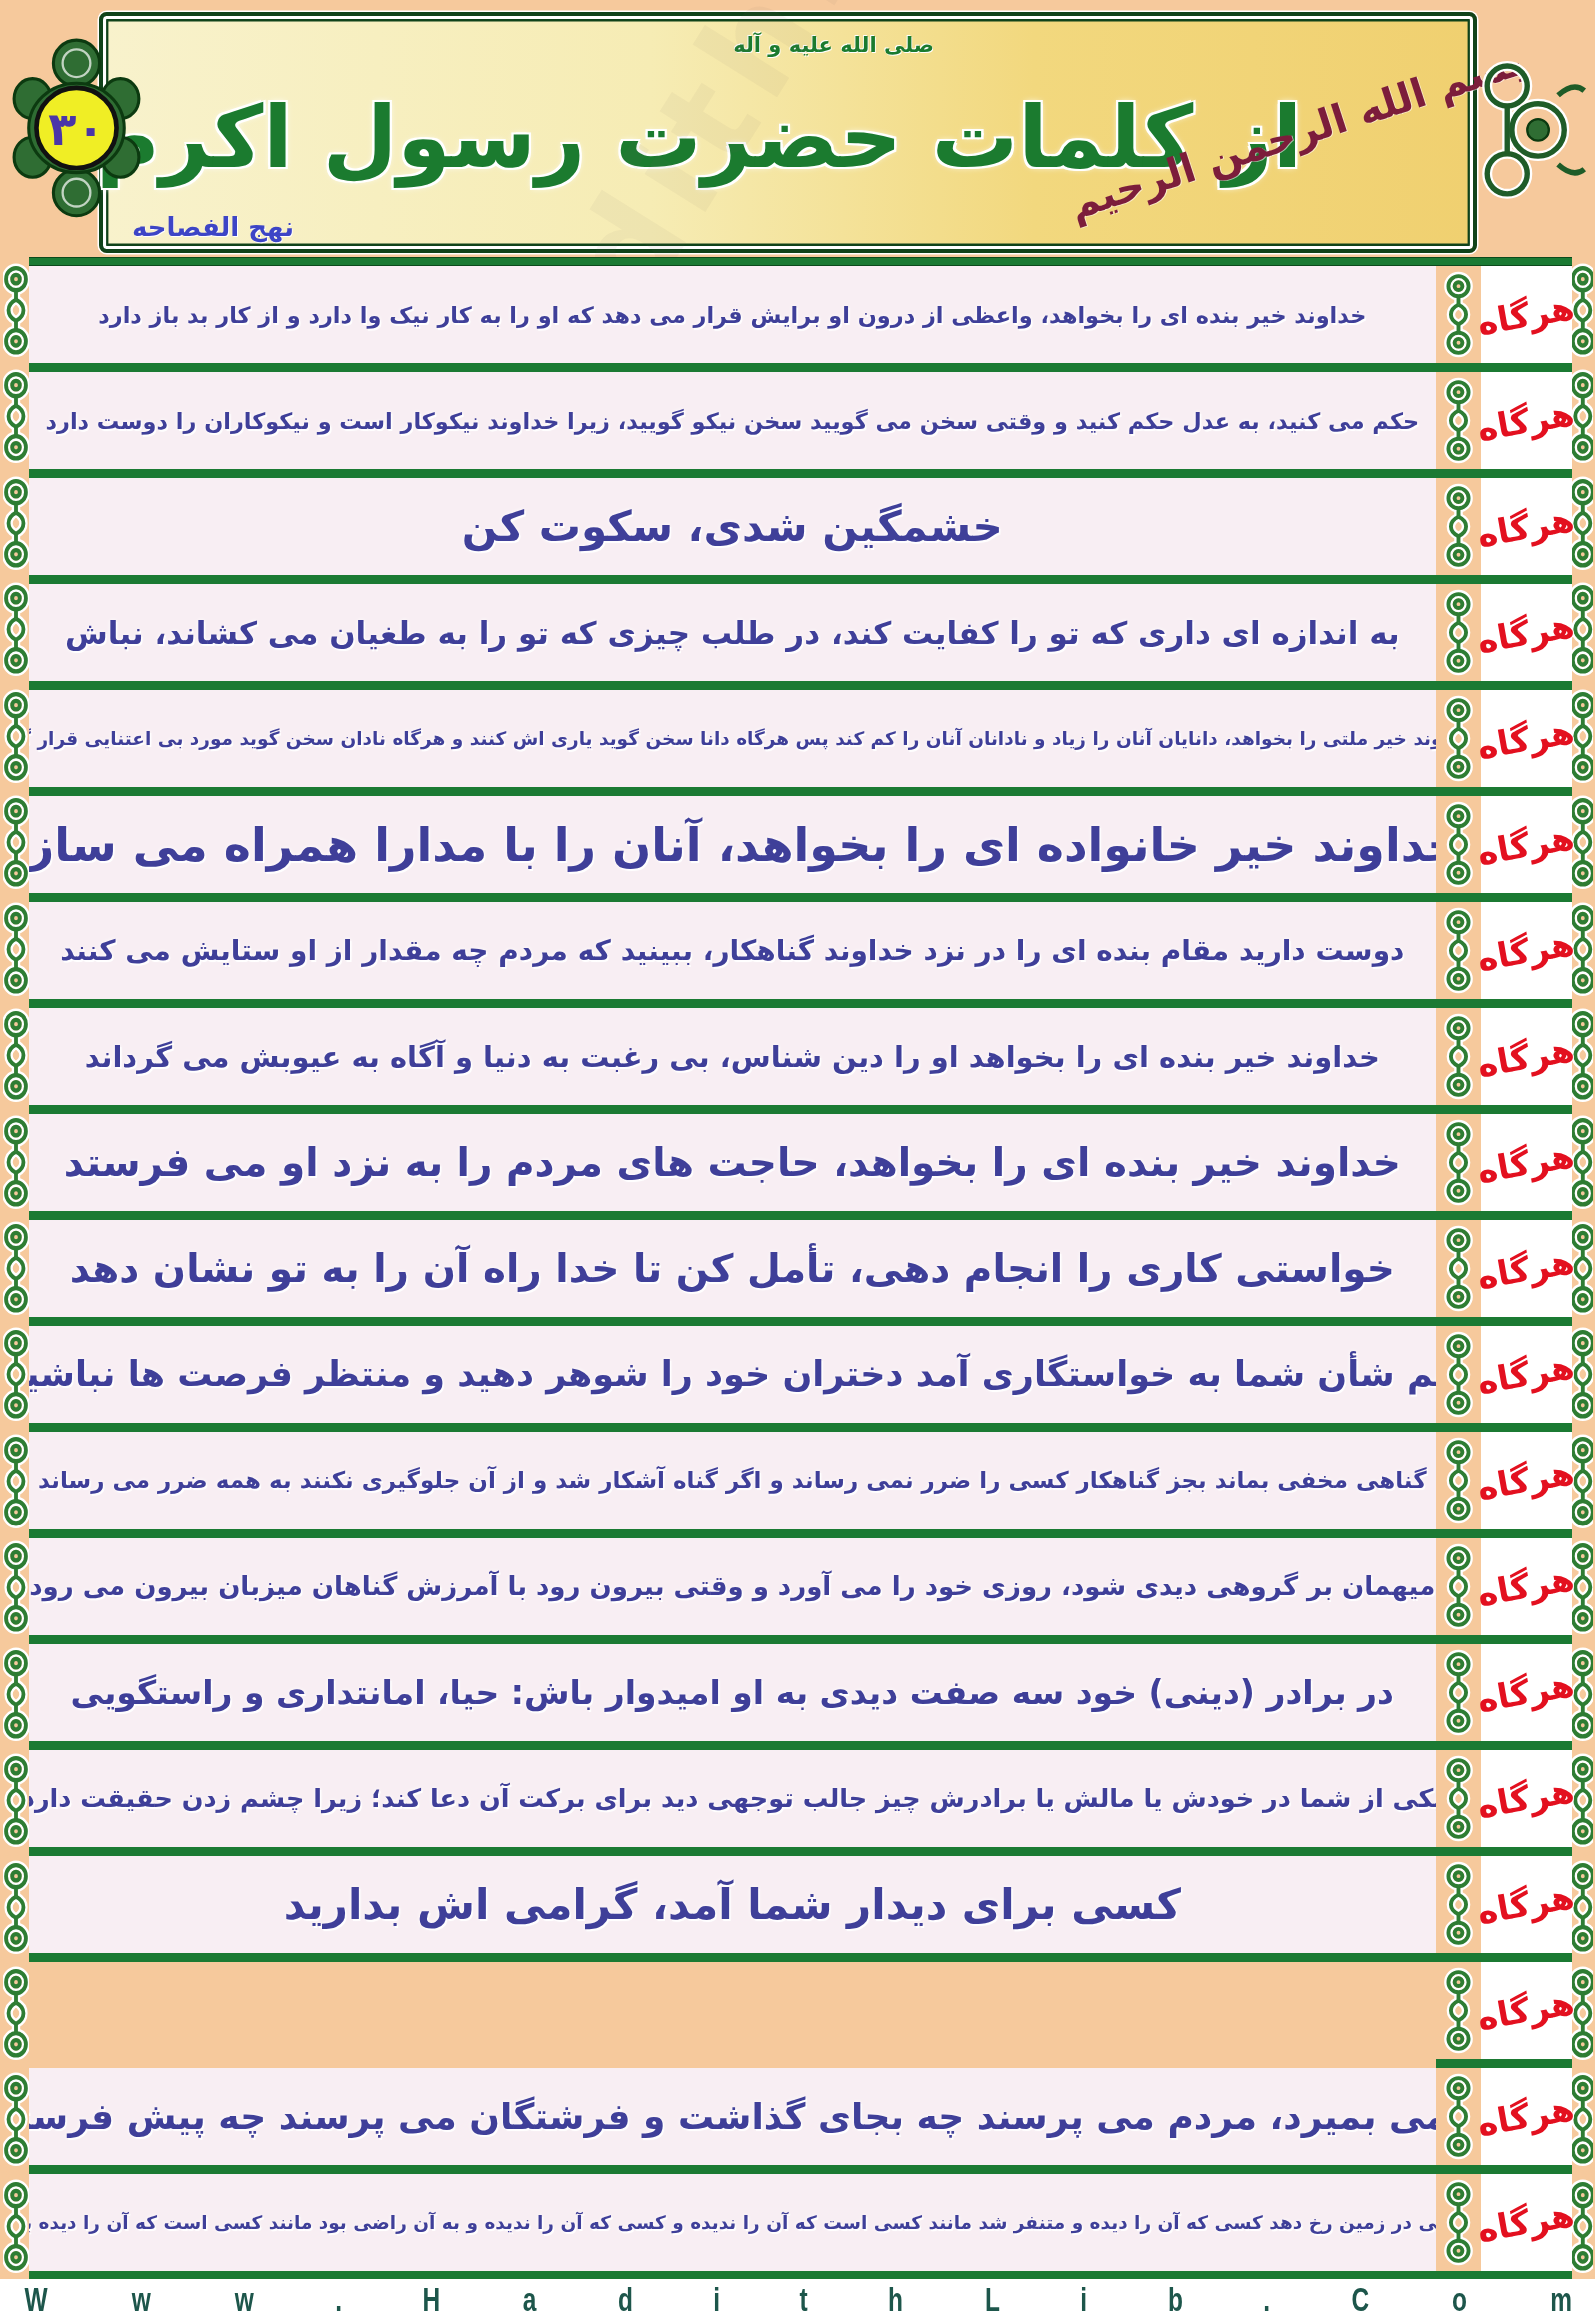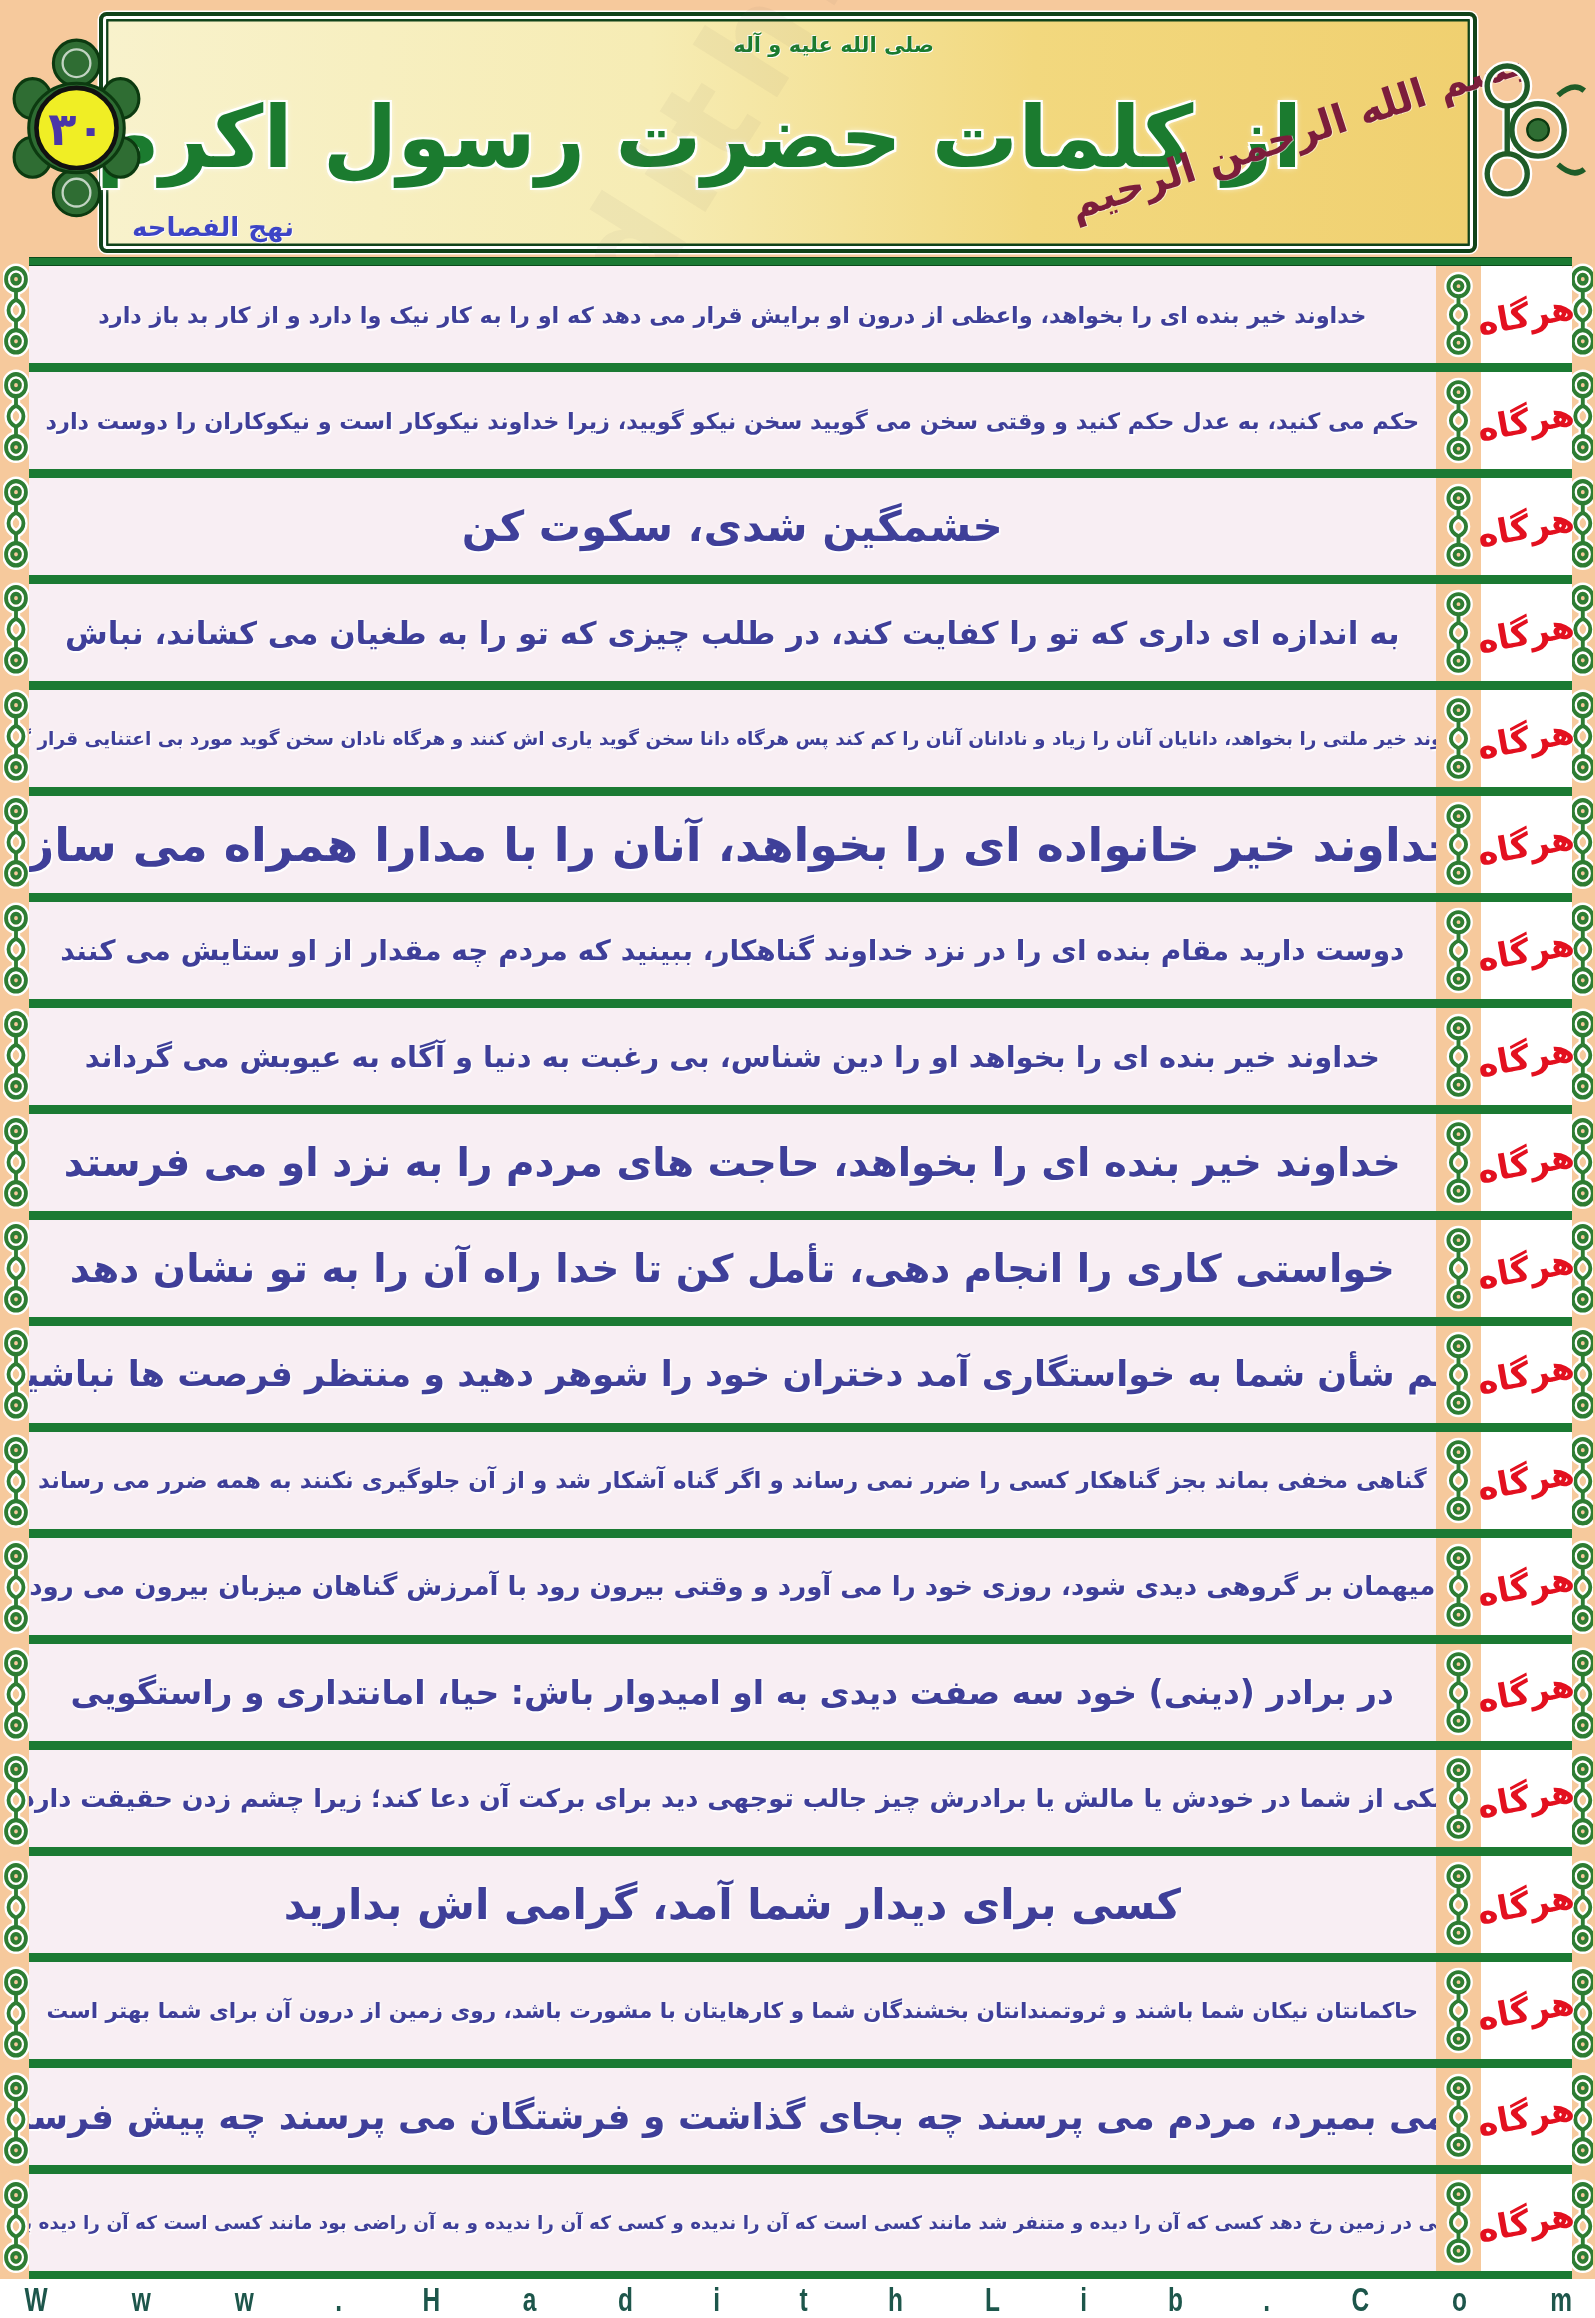--- a/index.html
+++ b/index.html
@@ -1223,23 +1223,20 @@
     <circle cx="29" cy="26" r="5"></circle>
           <circle cx="29" cy="99" r="5"></circle>
     <path d="M29,39 L29,50 M29,75 L29,86"></path>
     <path d="M29,50 C16,56 16,69 29,75 C42,69 42,56 29,50"></path>
   </g>
 </svg>
     </div>
     <div class="hargah-cell" style="grid-row: 17;">
       <span class="hargah-word">هرگاه</span>
     </div>
-    <div class="main-cell" style="grid-row: 18;">
-      <span class="hadith-text" style="font-size: 21.6px;">حاکمانتان نیکان شما باشند و ثروتمندانتان بخشندگان شما و کارهایتان با مشورت باشد، روی زمین از درون آن برای شما بهتر است</span>
-    </div>
     <div class="mid-cell" style="grid-row: 18;">
 <svg viewBox="0 0 58 125" preserveAspectRatio="none">
   <g fill="none" stroke="#ffffff" stroke-width="11">
     <circle cx="29" cy="26" r="13"></circle>
           <circle cx="29" cy="99" r="13"></circle>
     <path d="M29,39 L29,50 M29,75 L29,86"></path>
     <path d="M29,50 C16,56 16,69 29,75 C42,69 42,56 29,50"></path>
   </g>
   <g fill="none" stroke="#2e7d33" stroke-width="5">
     <circle cx="29" cy="26" r="13"></circle>

